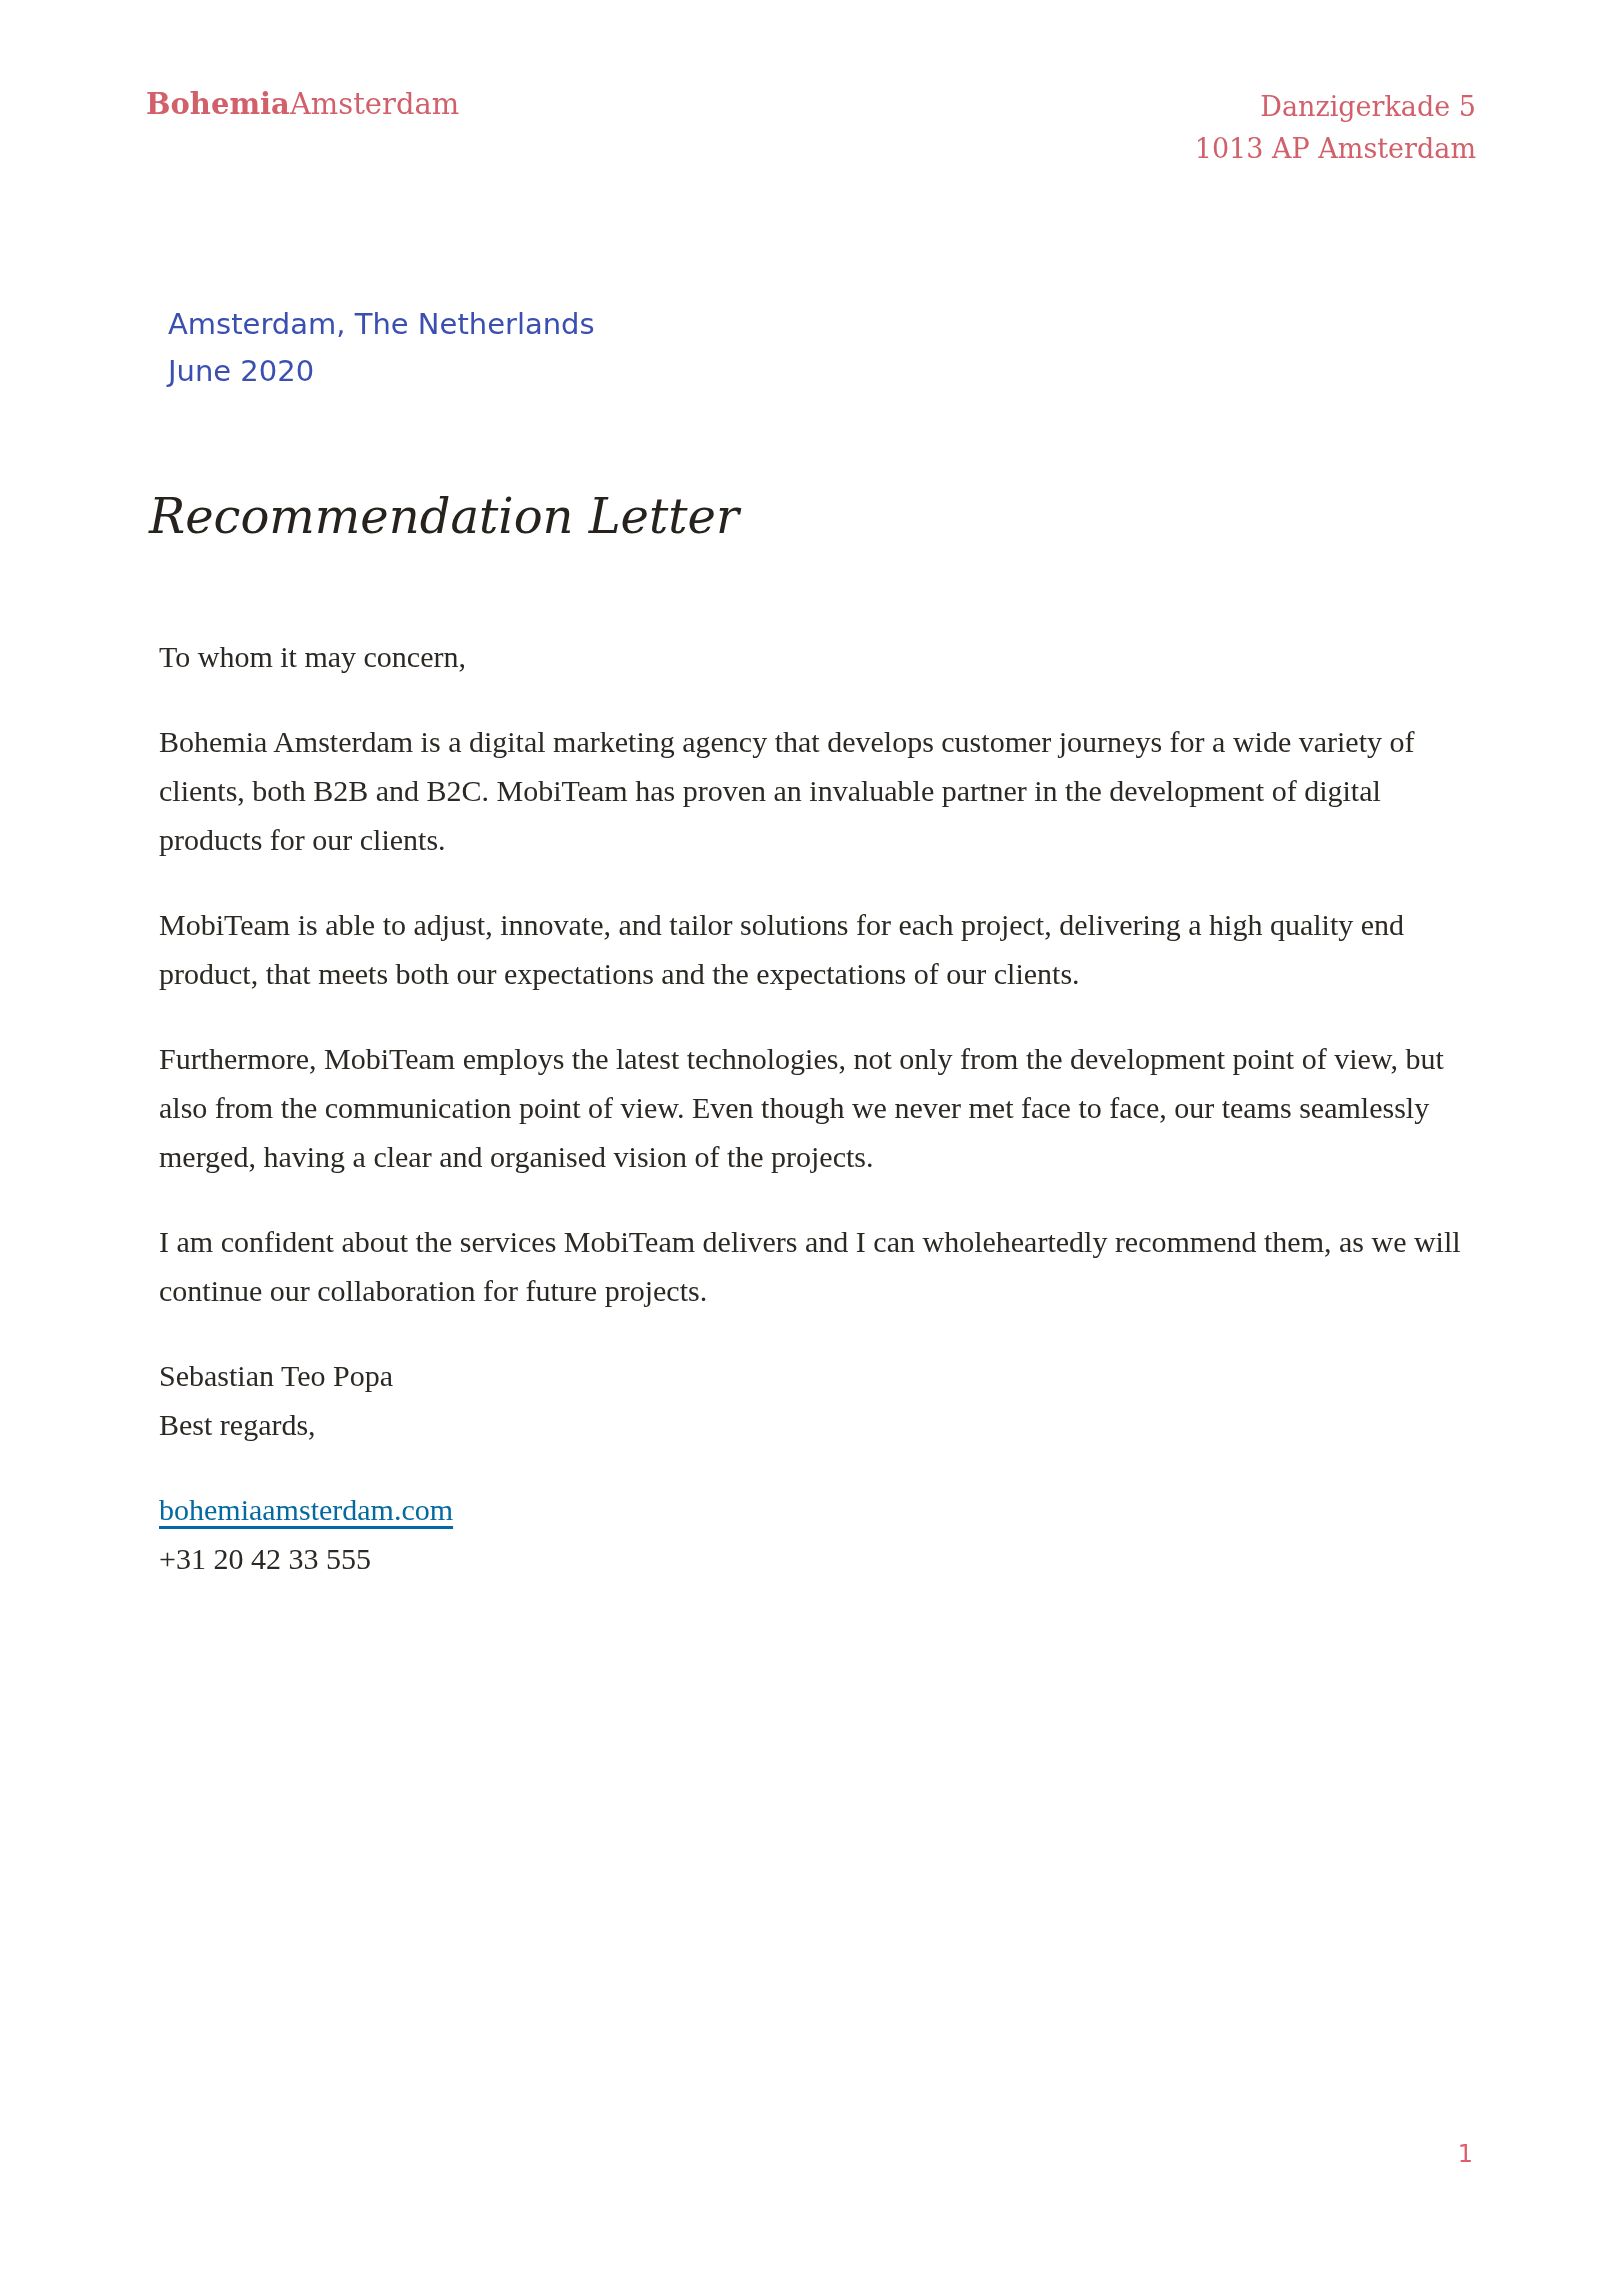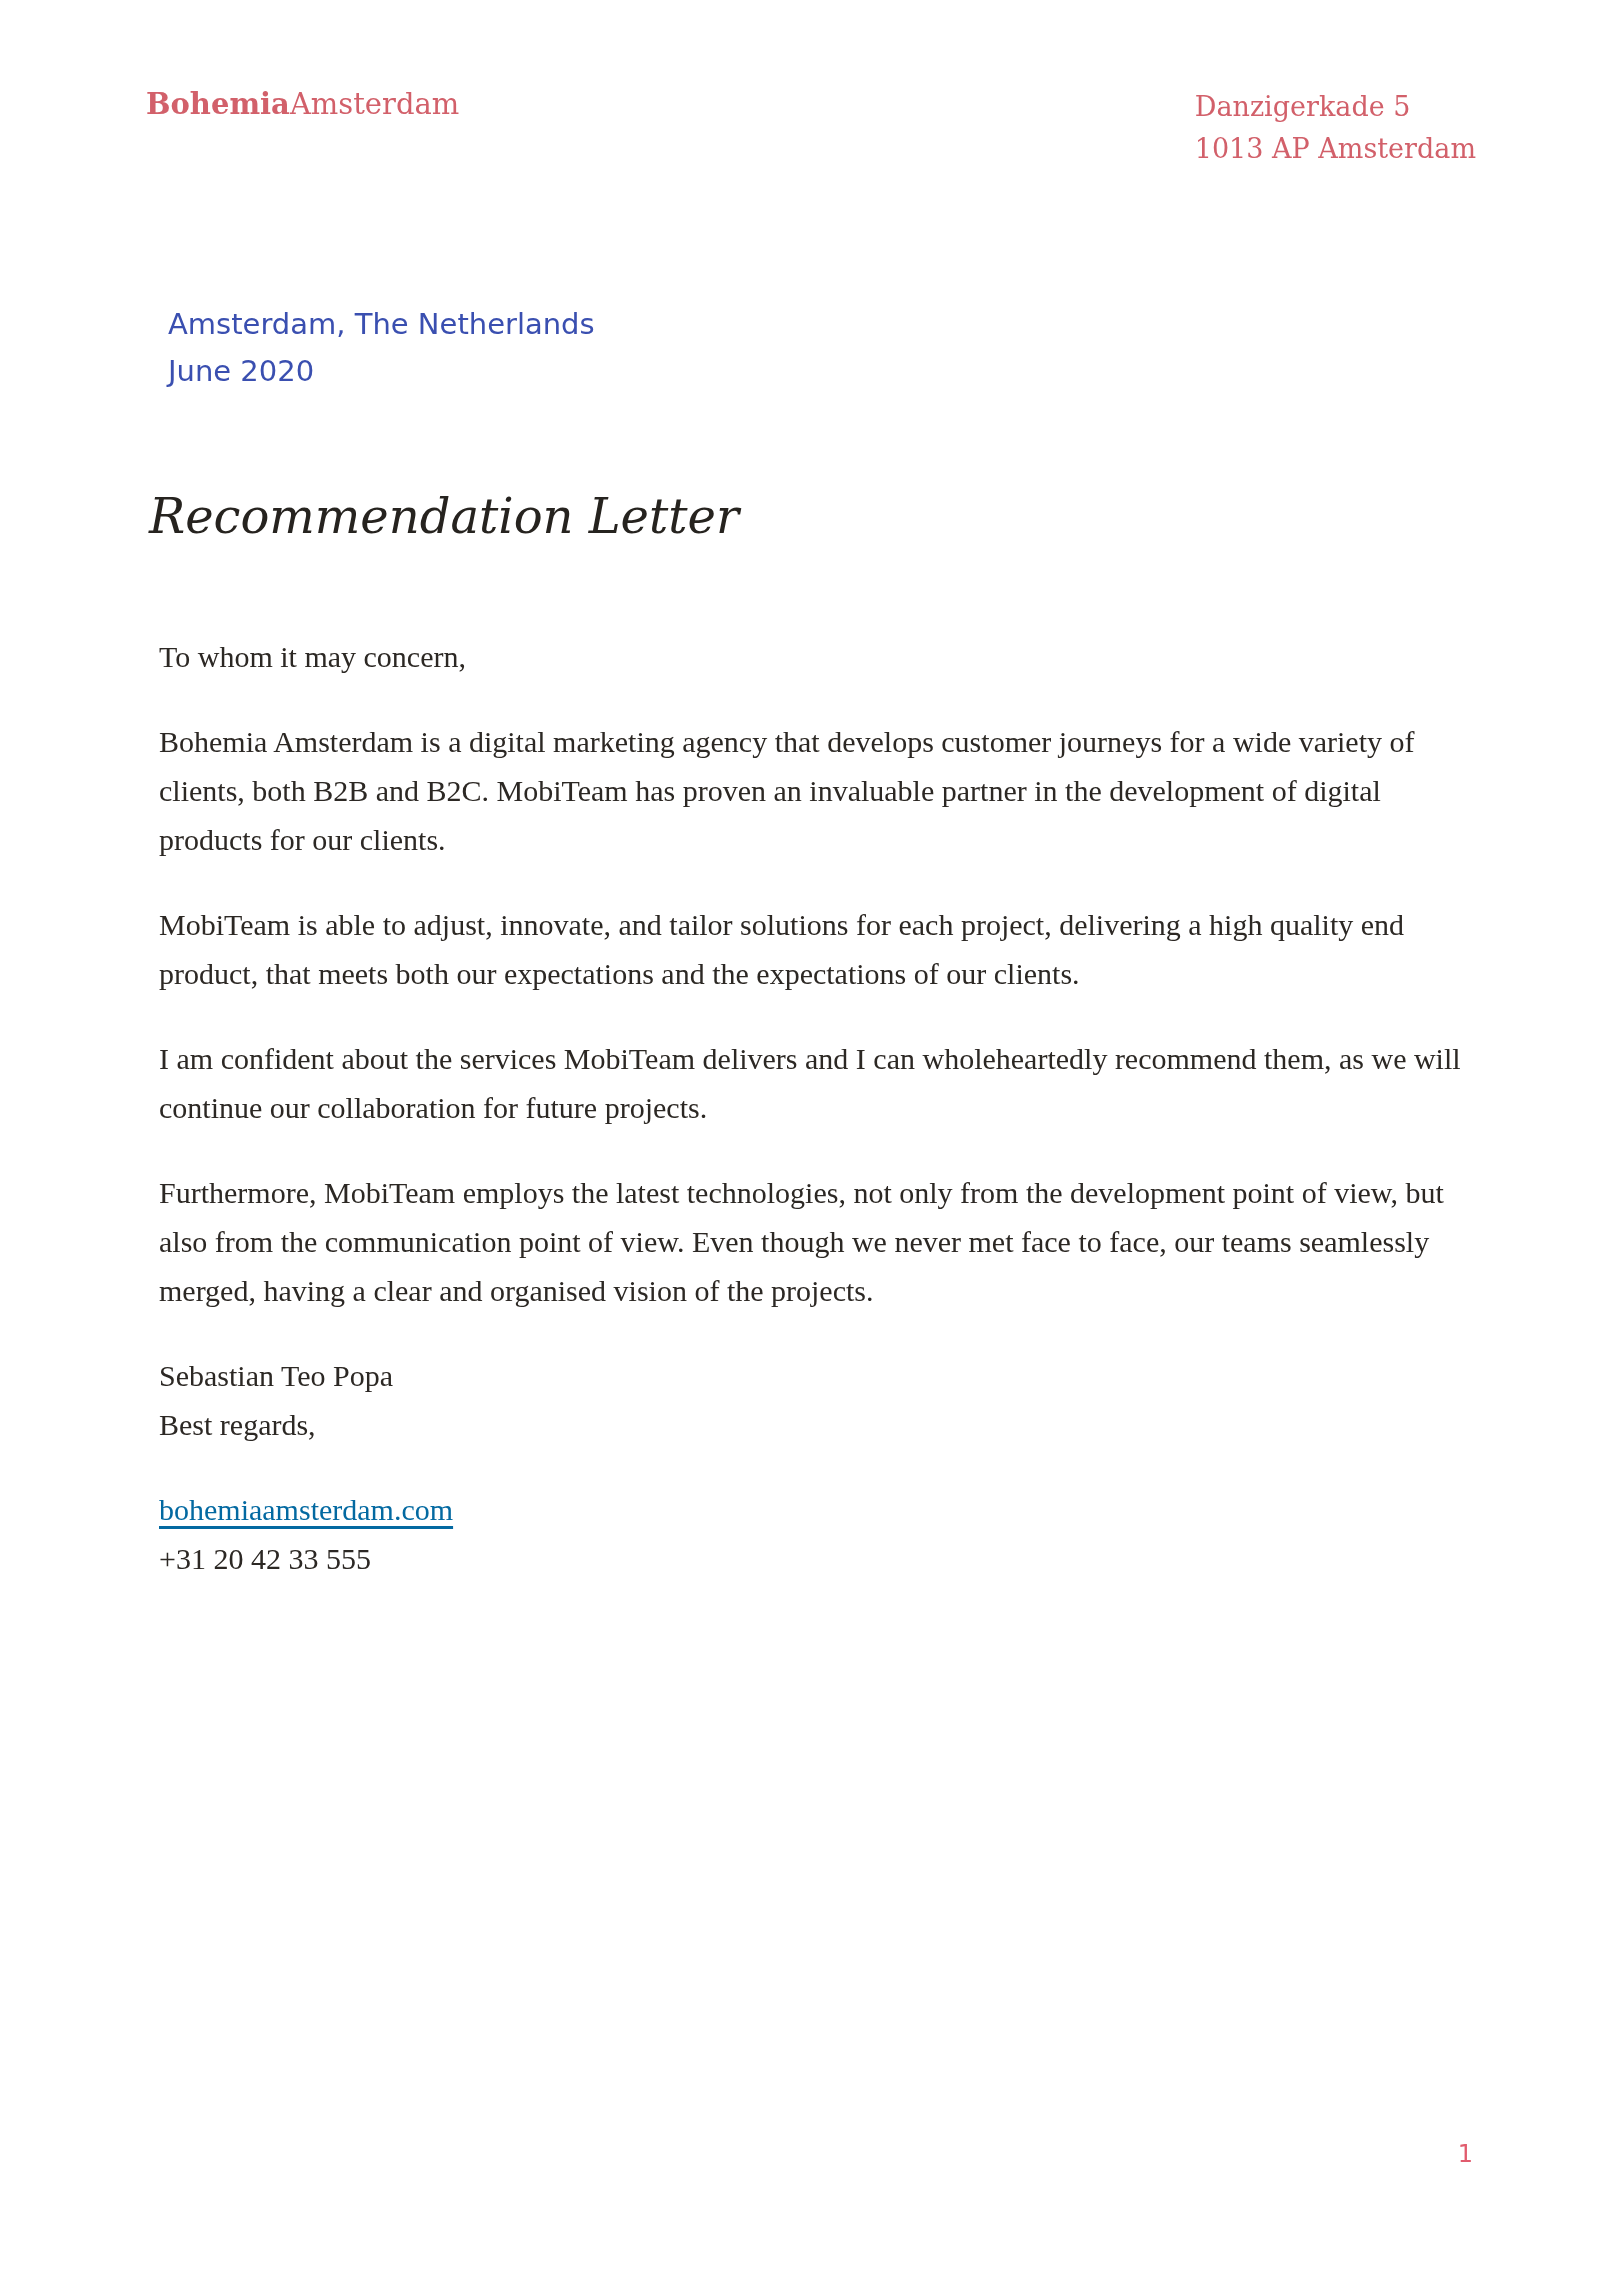--- a/index.html
+++ b/index.html
@@ -25,21 +25,21 @@
   }
   .logo {
     font-family: "DejaVu Serif", serif;
     font-size: 29px;
     line-height: 1.25;
     color: #d2606a;
     white-space: nowrap;
   }
   .logo .bold { font-weight: 700; }
   .address {
-    text-align: left;
+    text-align: right;
     font-family: "DejaVu Serif", serif;
     font-size: 27px;
     line-height: 42px;
     color: #d2606a;
   }
 
   
   .date-block {
     position: absolute;
     top: 301px;
@@ -113,22 +113,22 @@
     <div>Amsterdam, The Netherlands</div>
     <div>June 2020</div>
   </div>
 
   <h1 class="title">Recommendation Letter</h1>
 
   <div class="body-text">
     <p class="salutation">To whom it may concern,</p>
     <p class="para">Bohemia Amsterdam is a digital marketing agency that develops customer journeys for a wide variety of clients, both B2B and B2C. MobiTeam has proven an invaluable partner in the development of digital products for our clients.</p>
     <p class="para">MobiTeam is able to adjust, innovate, and tailor solutions for each project, delivering a high quality end product, that meets both our expectations and the expectations of our clients.</p>
+    <p class="para">Furthermore, MobiTeam employs the latest technologies, not only from the development point of view, but also from the communication point of view. Even though we never met face to face, our teams seamlessly merged, having a clear and organised vision of the projects.</p>
     <p class="para">I am confident about the services MobiTeam delivers and I can wholeheartedly recommend them, as we will continue our collaboration for future projects.</p>
-    <p class="para">Furthermore, MobiTeam employs the latest technologies, not only from the development point of view, but also from the communication point of view. Even though we never met face to face, our teams seamlessly merged, having a clear and organised vision of the projects.</p>
 
     <div class="closing-block">
       <p>Sebastian Teo Popa</p>
       <p>Best regards,</p>
     </div>
 
     <div class="contact-block">
       <p><a class="website-link">bohemiaamsterdam.com</a></p>
       <p>+31 20 42 33 555</p>
     </div>

